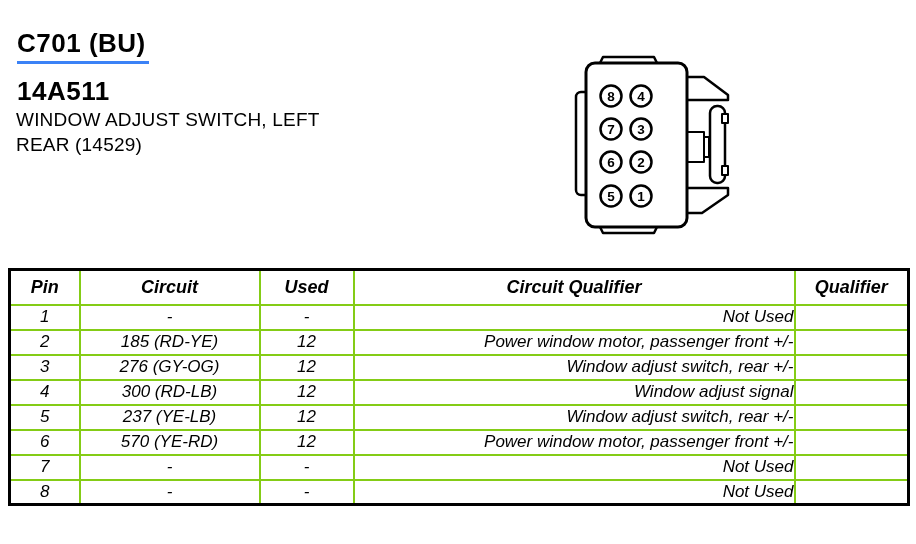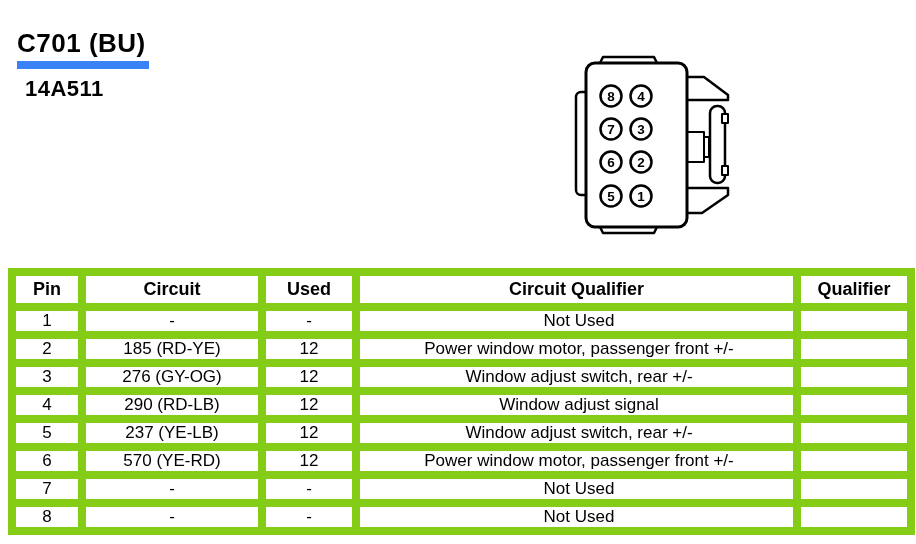--- a/index.html
+++ b/index.html
@@ -5,25 +5,25 @@
   * { margin: 0; padding: 0; box-sizing: border-box; }
   html, body { width: 916px; height: 544px; background: #ffffff; overflow: hidden; }
   body { font-family: "Liberation Sans", sans-serif; color: #000; }
 
   .page { position: relative; width: 916px; height: 544px; background: #fff; }
 
   
   .connector-id {
     position: absolute; left: 17px; top: 28px;
     font-size: 26px; font-weight: bold; letter-spacing: 0.5px;
-    display: inline-block; border-bottom: 8px solid #3b82f6; padding: 0 3px 2px 0;
+    display: inline-block; border-bottom: 3px solid #3b82f6; padding: 0 3px 2px 0;
   }
   .part-number {
     position: absolute; left: 17px; top: 76px;
-    font-size: 22px; font-weight: bold; letter-spacing: 0.5px; margin-left: 8px;
+    font-size: 26px; font-weight: bold; letter-spacing: 0.5px;
   }
   .component-desc {
     position: absolute; left: 16px; top: 107px;
     font-size: 19px; line-height: 25px; letter-spacing: 0.2px;
   }
 
   
   .connector-figure { position: absolute; left: 570px; top: 50px; width: 175px; height: 190px; }
   .connector-figure svg { display: block; width: 175px; height: 190px; }
   .pin-num {
@@ -31,41 +31,46 @@
     font-size: 13.5px; font-weight: bold; fill: #000;
   }
 
   
   table.pinout {
     position: absolute; left: 8px; top: 268px;
     border-collapse: collapse; table-layout: fixed; width: 899px;
     border: 3px solid #000;
   }
   table.pinout th, table.pinout td {
-    border: 8px solid #84cc16;
+    border: 2px solid #84cc16;
     font-family: "Liberation Sans", sans-serif;
     overflow: hidden; white-space: nowrap;
     vertical-align: middle;
+    font-style: italic;
   }
   table.pinout th { height: 35px; font-size: 18px; font-weight: bold; text-align: center; }
   table.pinout td { height: 25px; font-size: 17px; font-weight: normal; text-align: center; }
-  table.pinout td.fn { text-align: center; padding-left: 5px; }
+  table.pinout td.fn { text-align: right; padding-left: 5px; }
   col.c-pin  { width: 70px; }
   col.c-cir  { width: 180px; }
   col.c-gau  { width: 94px; }
   col.c-fun  { width: 441px; }
   col.c-qua  { width: 114px; }
 </style>
 </head>
 <body>
 
 <div class="page">
 
   <div class="connector-id">C701 (BU)</div>
   <div class="part-number">14A511</div>
+  <div class="component-desc">
+    <div>WINDOW ADJUST SWITCH, LEFT</div>
+    <div>REAR (14529)</div>
+  </div>
 
   <div class="connector-figure">
     <svg viewBox="0 0 175 190">
       <g fill="#ffffff" stroke="#000000" stroke-width="2.5" stroke-linejoin="round">
 
         <rect x="6" y="42" width="14" height="103" rx="5"></rect>
 
         <path d="M29,15 L33,7 L84,7 L88,15 Z"></path>
         <path d="M29,175 L33,183 L84,183 L88,175 Z"></path>
 
@@ -136,21 +141,21 @@
       </tr>
       <tr>
         <td>3</td>
         <td>276 (GY-OG)</td>
         <td>12</td>
         <td class="fn">Window adjust switch, rear +/-</td>
         <td></td>
       </tr>
       <tr>
         <td>4</td>
-        <td>290 (RD-LB)</td>
+        <td>300 (RD-LB)</td>
         <td>12</td>
         <td class="fn">Window adjust signal</td>
         <td></td>
       </tr>
       <tr>
         <td>5</td>
         <td>237 (YE-LB)</td>
         <td>12</td>
         <td class="fn">Window adjust switch, rear +/-</td>
         <td></td>

